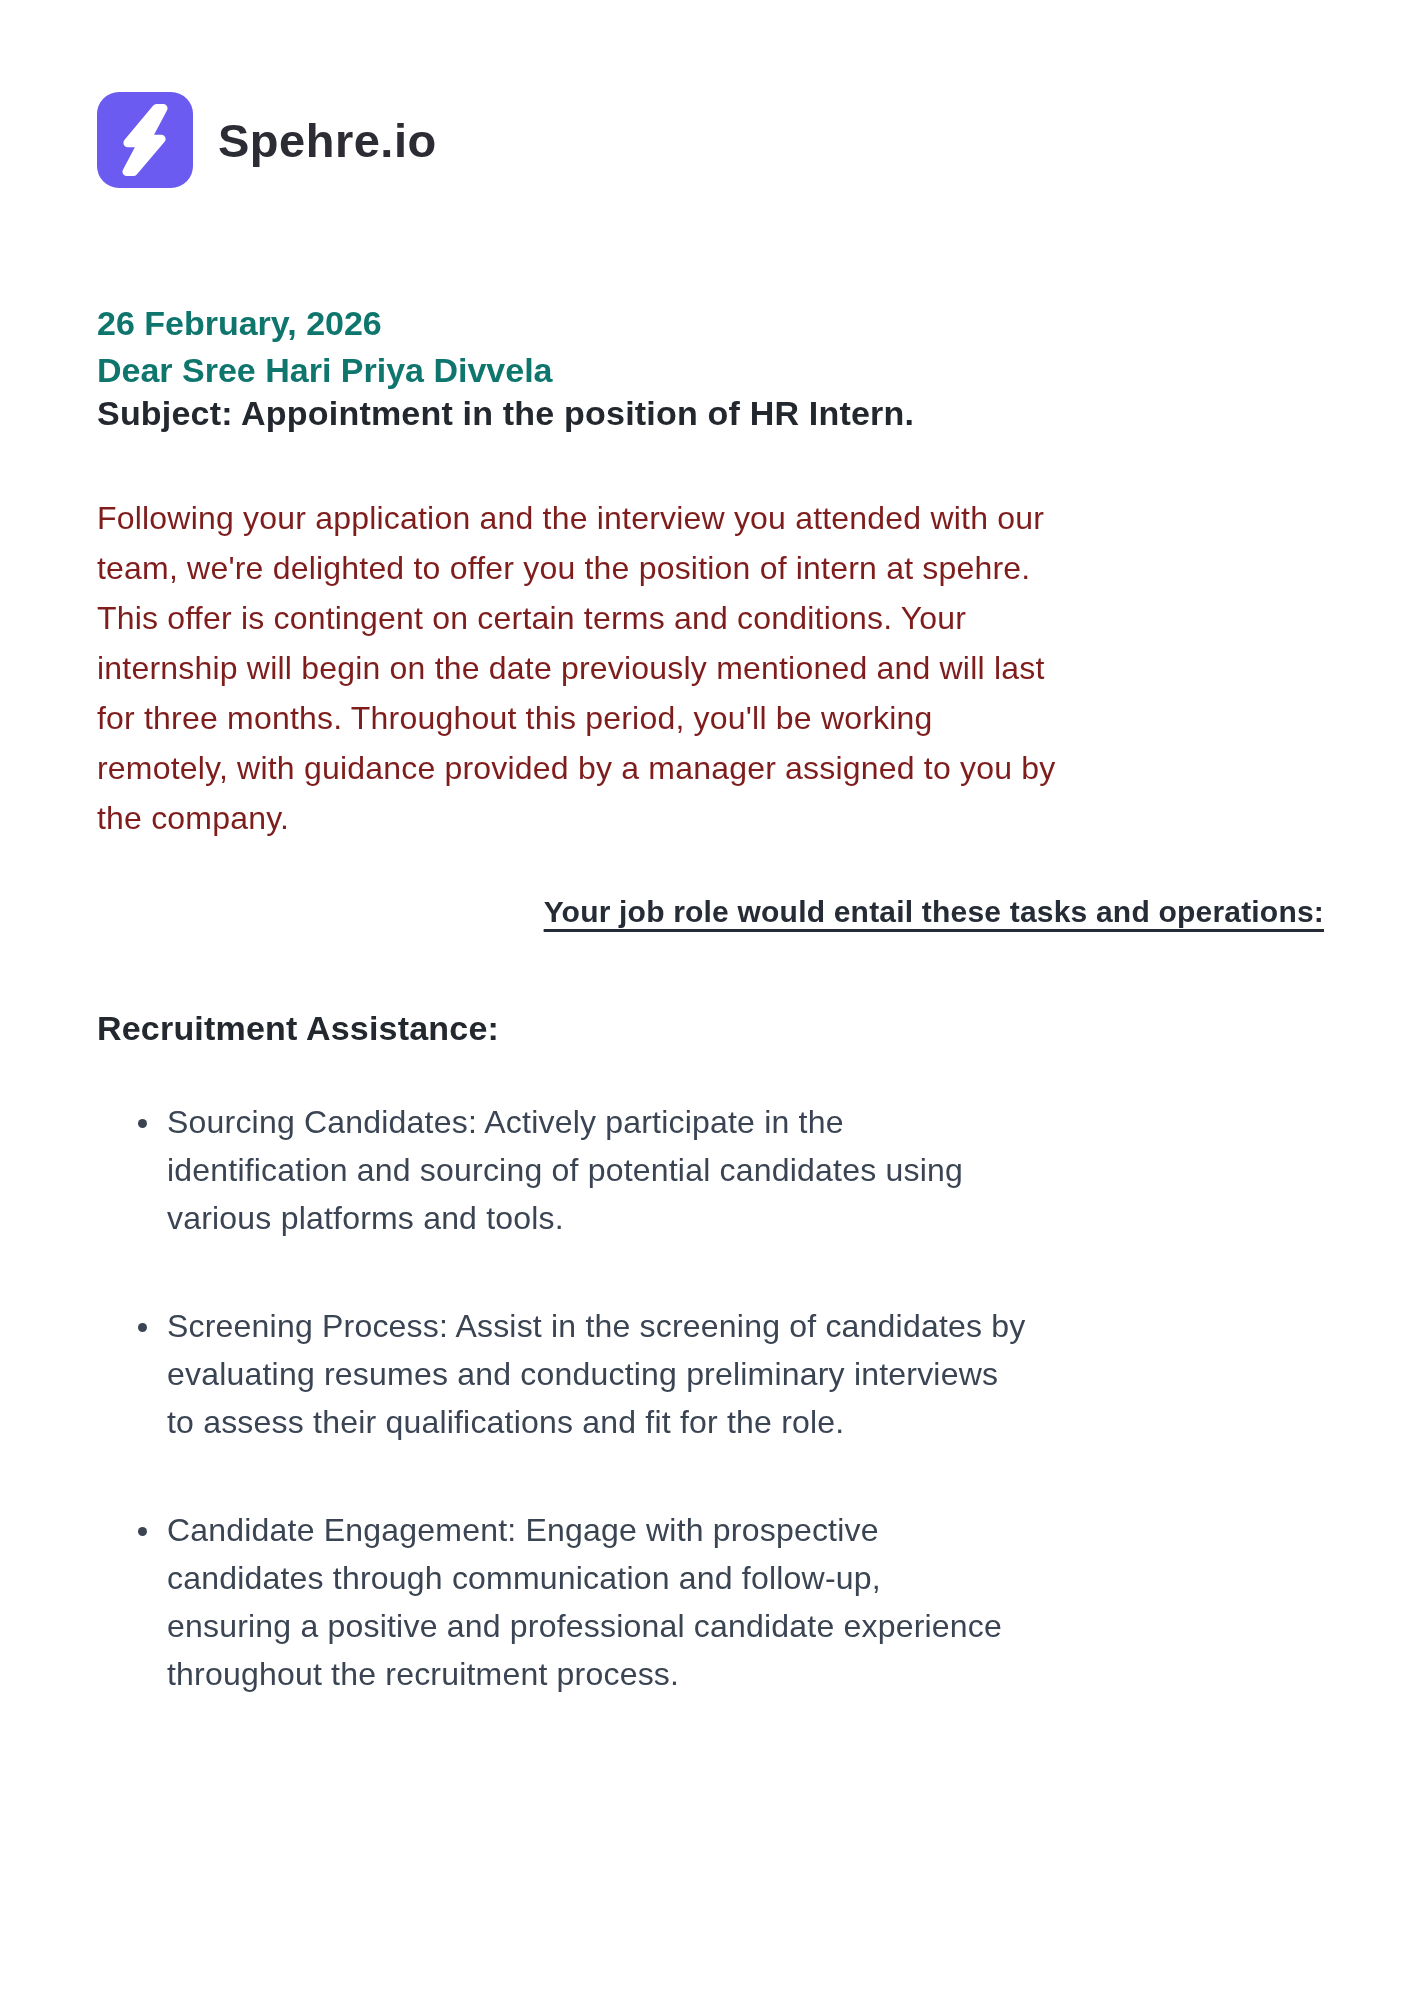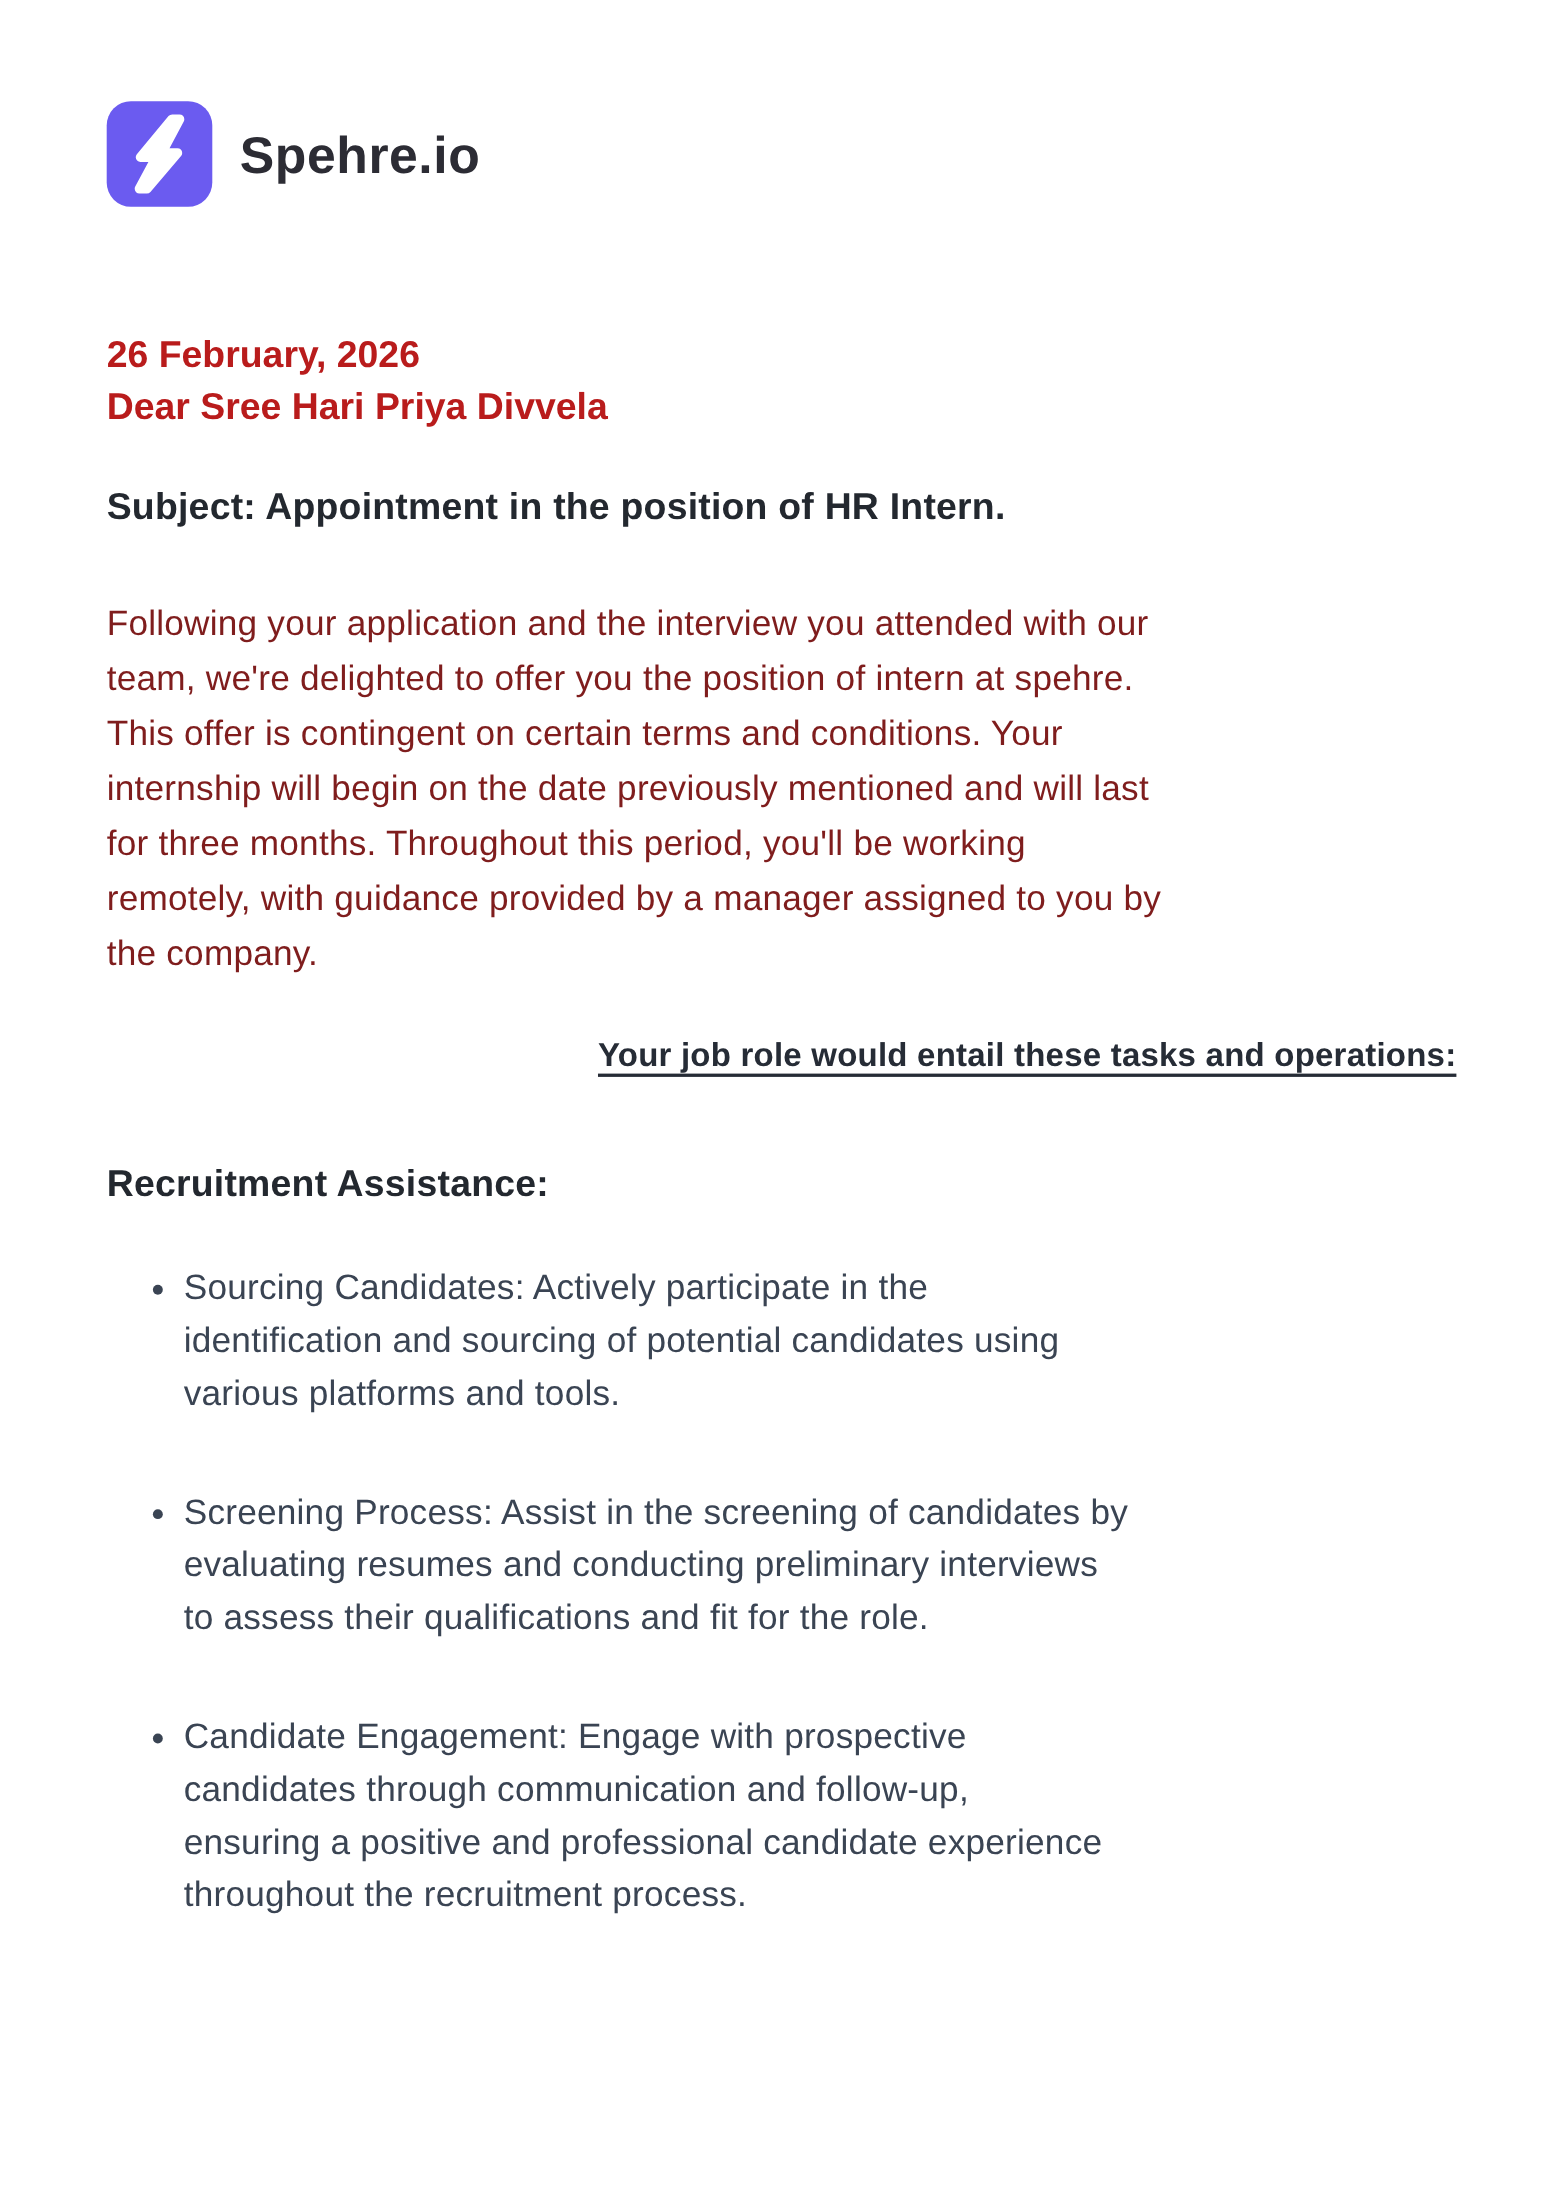--- a/index.html
+++ b/index.html
@@ -12,25 +12,25 @@
   .brand-row { display:flex; align-items:center; gap:25px; }
   .logo-mark {
     width:96px; height:96px; border-radius:22px; background:#6b5bf0;
     display:flex; align-items:center; justify-content:center; flex:0 0 auto;
   }
   .logo-mark svg { width:96px; height:96px; display:block; }
   .brand-name {
     font-size:47px; font-weight:700; color:#2c2c34; letter-spacing:0.5px;
   }
   .date-block {
-    margin-top:112px; font-size:34px; font-weight:700; color:#b91c1c;
+    margin-top:112px; font-size:34px; font-weight:700; color:#0f766e;
     line-height:47px;
   }
   .subject {
-    margin-top:48px; font-size:34px; font-weight:700; color:#23282f;
+    font-size:34px; font-weight:700; color:#23282f;
     letter-spacing:0.2px;
   }
   .body-text {
     font-size:32px; line-height:50px; color:#7f1d1d; white-space:pre-line;
     letter-spacing:0.2px;
   }
   .intro { margin-top:60px; }
   .tasks-heading {
     margin-top:52px; font-size:30px; font-weight:700; color:#262c36;
     text-decoration:underline; text-decoration-thickness:3px; text-underline-offset:7px;

